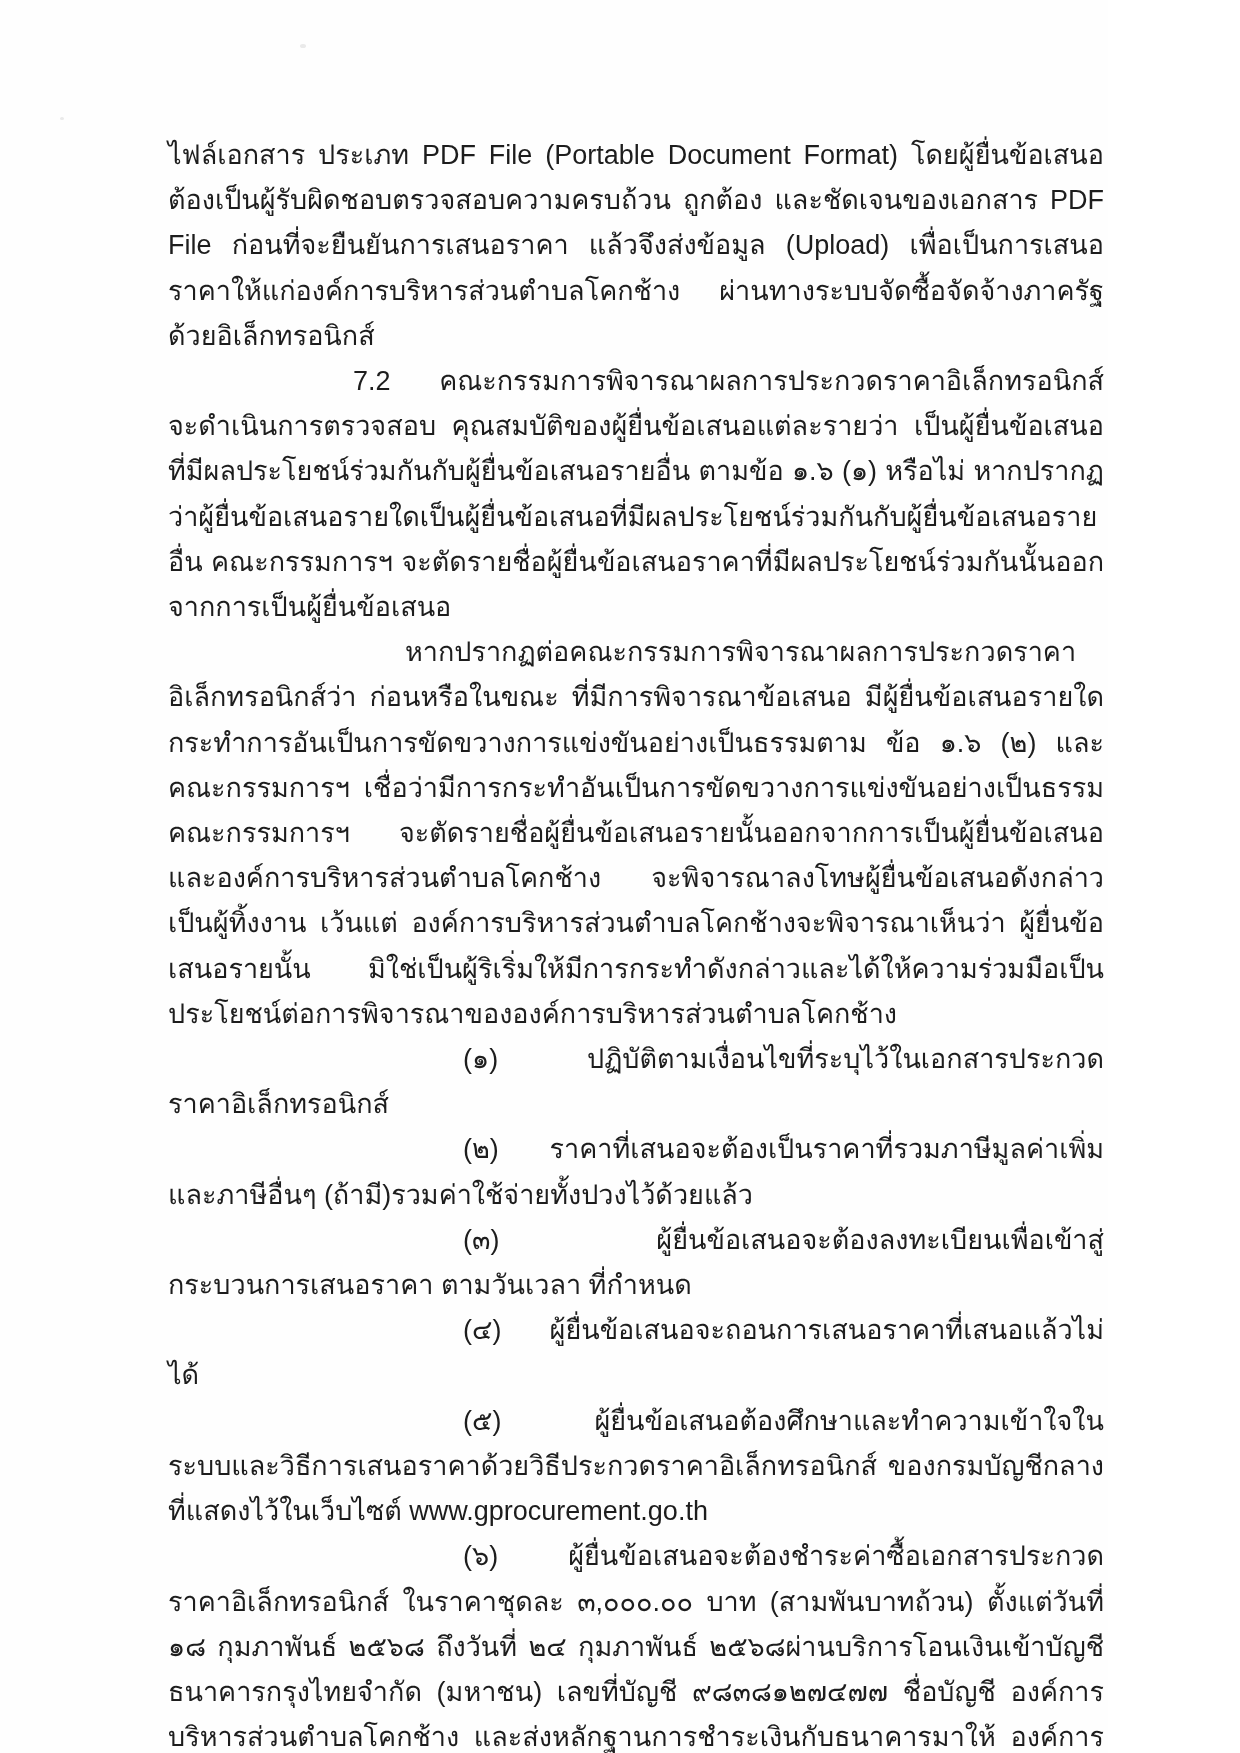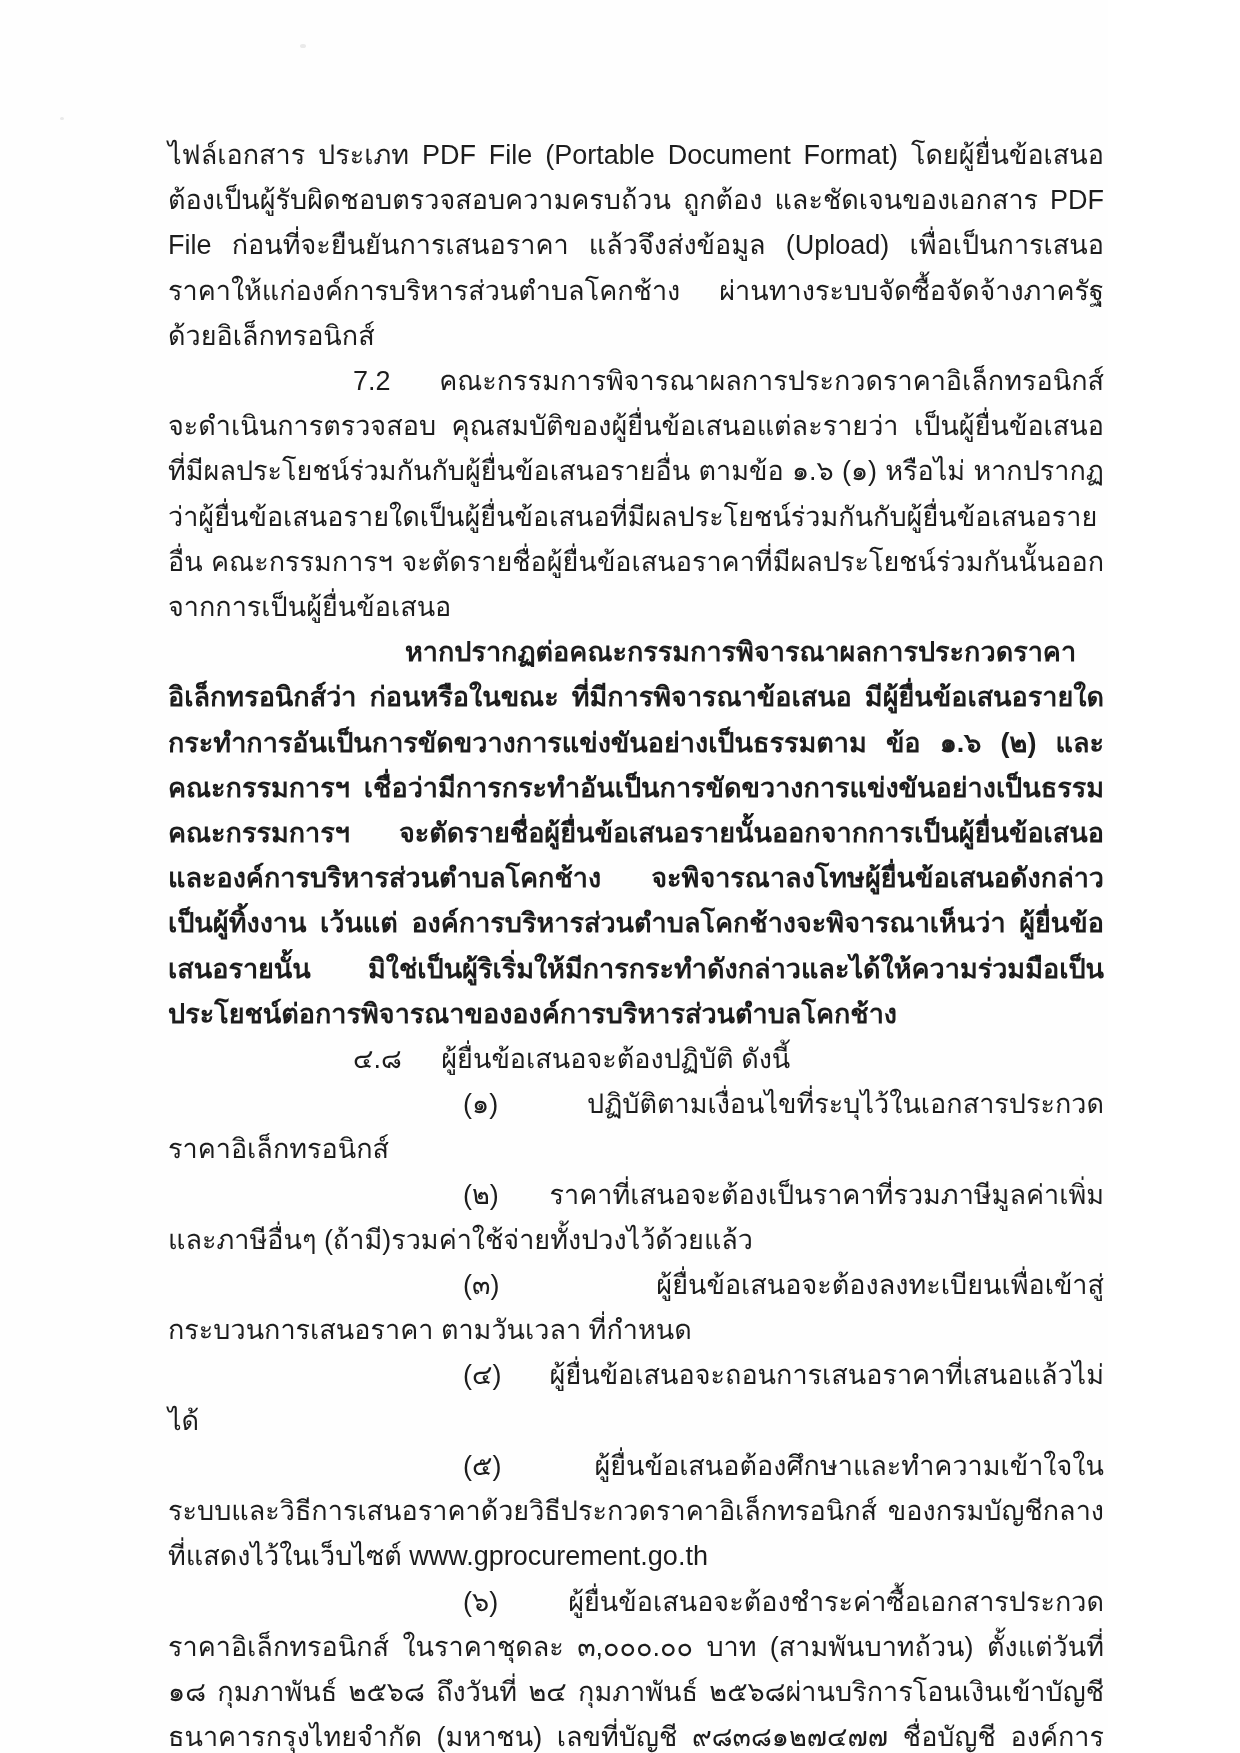--- a/index.html
+++ b/index.html
@@ -25,21 +25,21 @@
     line-height: 45.2px;
     text-align: justify;
     overflow-wrap: break-word;
   }
   .para {
     margin: 0;
     padding: 0;
   }
   .p-flush  { text-indent: 0; }
   .p-clause { text-indent: 185px; } 
-  .p-sub    { text-indent: 237px; font-weight: bold; } 
+  .p-sub    { text-indent: 237px; } 
   .p-item   { text-indent: 295px; } 
   .pnum { margin-right: 32px; }
   .pnum:empty { display: none; margin: 0; }
   
   .scan-line {
     position: absolute;
     left: 1229px;
     top: 110px;
     width: 2px;
     height: 1390px;
@@ -68,24 +68,20 @@
 
     <p class="para p-clause">
       <span class="pnum">7.2</span>
       <span class="ptext">คณะกรรมการพิจารณาผลการประกวดราคาอิเล็กทรอนิกส์จะดำเนินการตรวจ​สอบ คุณสมบัติของผู้ยื่นข้อเสนอแต่ละรายว่า เป็นผู้ยื่นข้อเสนอที่มีผลประโยชน์ร่วมกันกับผู้ยื่นข้อเสนอรายอื่น ตามข้อ ๑.๖ (๑) หรือไม่ หากปรากฏว่าผู้ยื่นข้อเสนอรายใดเป็นผู้ยื่นข้อเสนอที่มีผลประโยชน์ร่วมกันกับผู้ยื่นข้อ​เสนอรายอื่น คณะกรรมการฯ จะตัดรายชื่อผู้ยื่นข้อเสนอราคาที่มีผลประโยชน์ร่วมกันนั้นออกจากการเป็นผู้ยื่น​ข้อเสนอ</span>
     </p>
 
     <p class="para p-sub">
       <span class="ptext">หากปรากฏต่อคณะกรรมการพิจารณาผลการประกวดราคาอิเล็กทรอนิกส์ว่า ก่อนหรือ​ในขณะ ที่มีการพิจารณาข้อเสนอ มีผู้ยื่นข้อเสนอรายใดกระทำการอันเป็นการขัดขวางการแข่งขันอย่างเป็น​ธรรมตาม ข้อ ๑.๖ (๒) และคณะกรรมการฯ เชื่อว่ามีการกระทำอันเป็นการขัดขวางการแข่งขันอย่างเป็นธรรม คณะกรรมการฯ จะตัดรายชื่อผู้ยื่นข้อเสนอรายนั้นออกจากการเป็นผู้ยื่นข้อเสนอ และองค์การบริหารส่วน​ตำบลโคกช้าง จะพิจารณาลงโทษผู้ยื่นข้อเสนอดังกล่าวเป็นผู้ทิ้งงาน เว้นแต่ องค์การบริหารส่วนตำบลโคกช้าง​จะพิจารณาเห็นว่า ผู้ยื่นข้อเสนอรายนั้น มิใช่เป็นผู้ริเริ่มให้มีการกระทำดังกล่าวและได้ให้ความร่วมมือเป็น​ประโยชน์ต่อการพิจารณาขององค์การบริหารส่วนตำบลโคกช้าง</span>
     </p>
 
-    <p class="para p-clause">
-      <span class="pnum">๔.๘</span>
-      <span class="ptext">ผู้ยื่นข้อเสนอจะต้องปฏิบัติ ดังนี้</span>
-    </p>
 
     <p class="para p-item">
       <span class="pnum">(๑)</span>
       <span class="ptext">ปฏิบัติตามเงื่อนไขที่ระบุไว้ในเอกสารประกวดราคาอิเล็กทรอนิกส์</span>
     </p>
 
     <p class="para p-item">
       <span class="pnum">(๒)</span>
       <span class="ptext">ราคาที่เสนอจะต้องเป็นราคาที่รวมภาษีมูลค่าเพิ่ม และภาษีอื่นๆ (ถ้ามี)​รวมค่าใช้จ่ายทั้งปวงไว้ด้วยแล้ว</span>
     </p>

